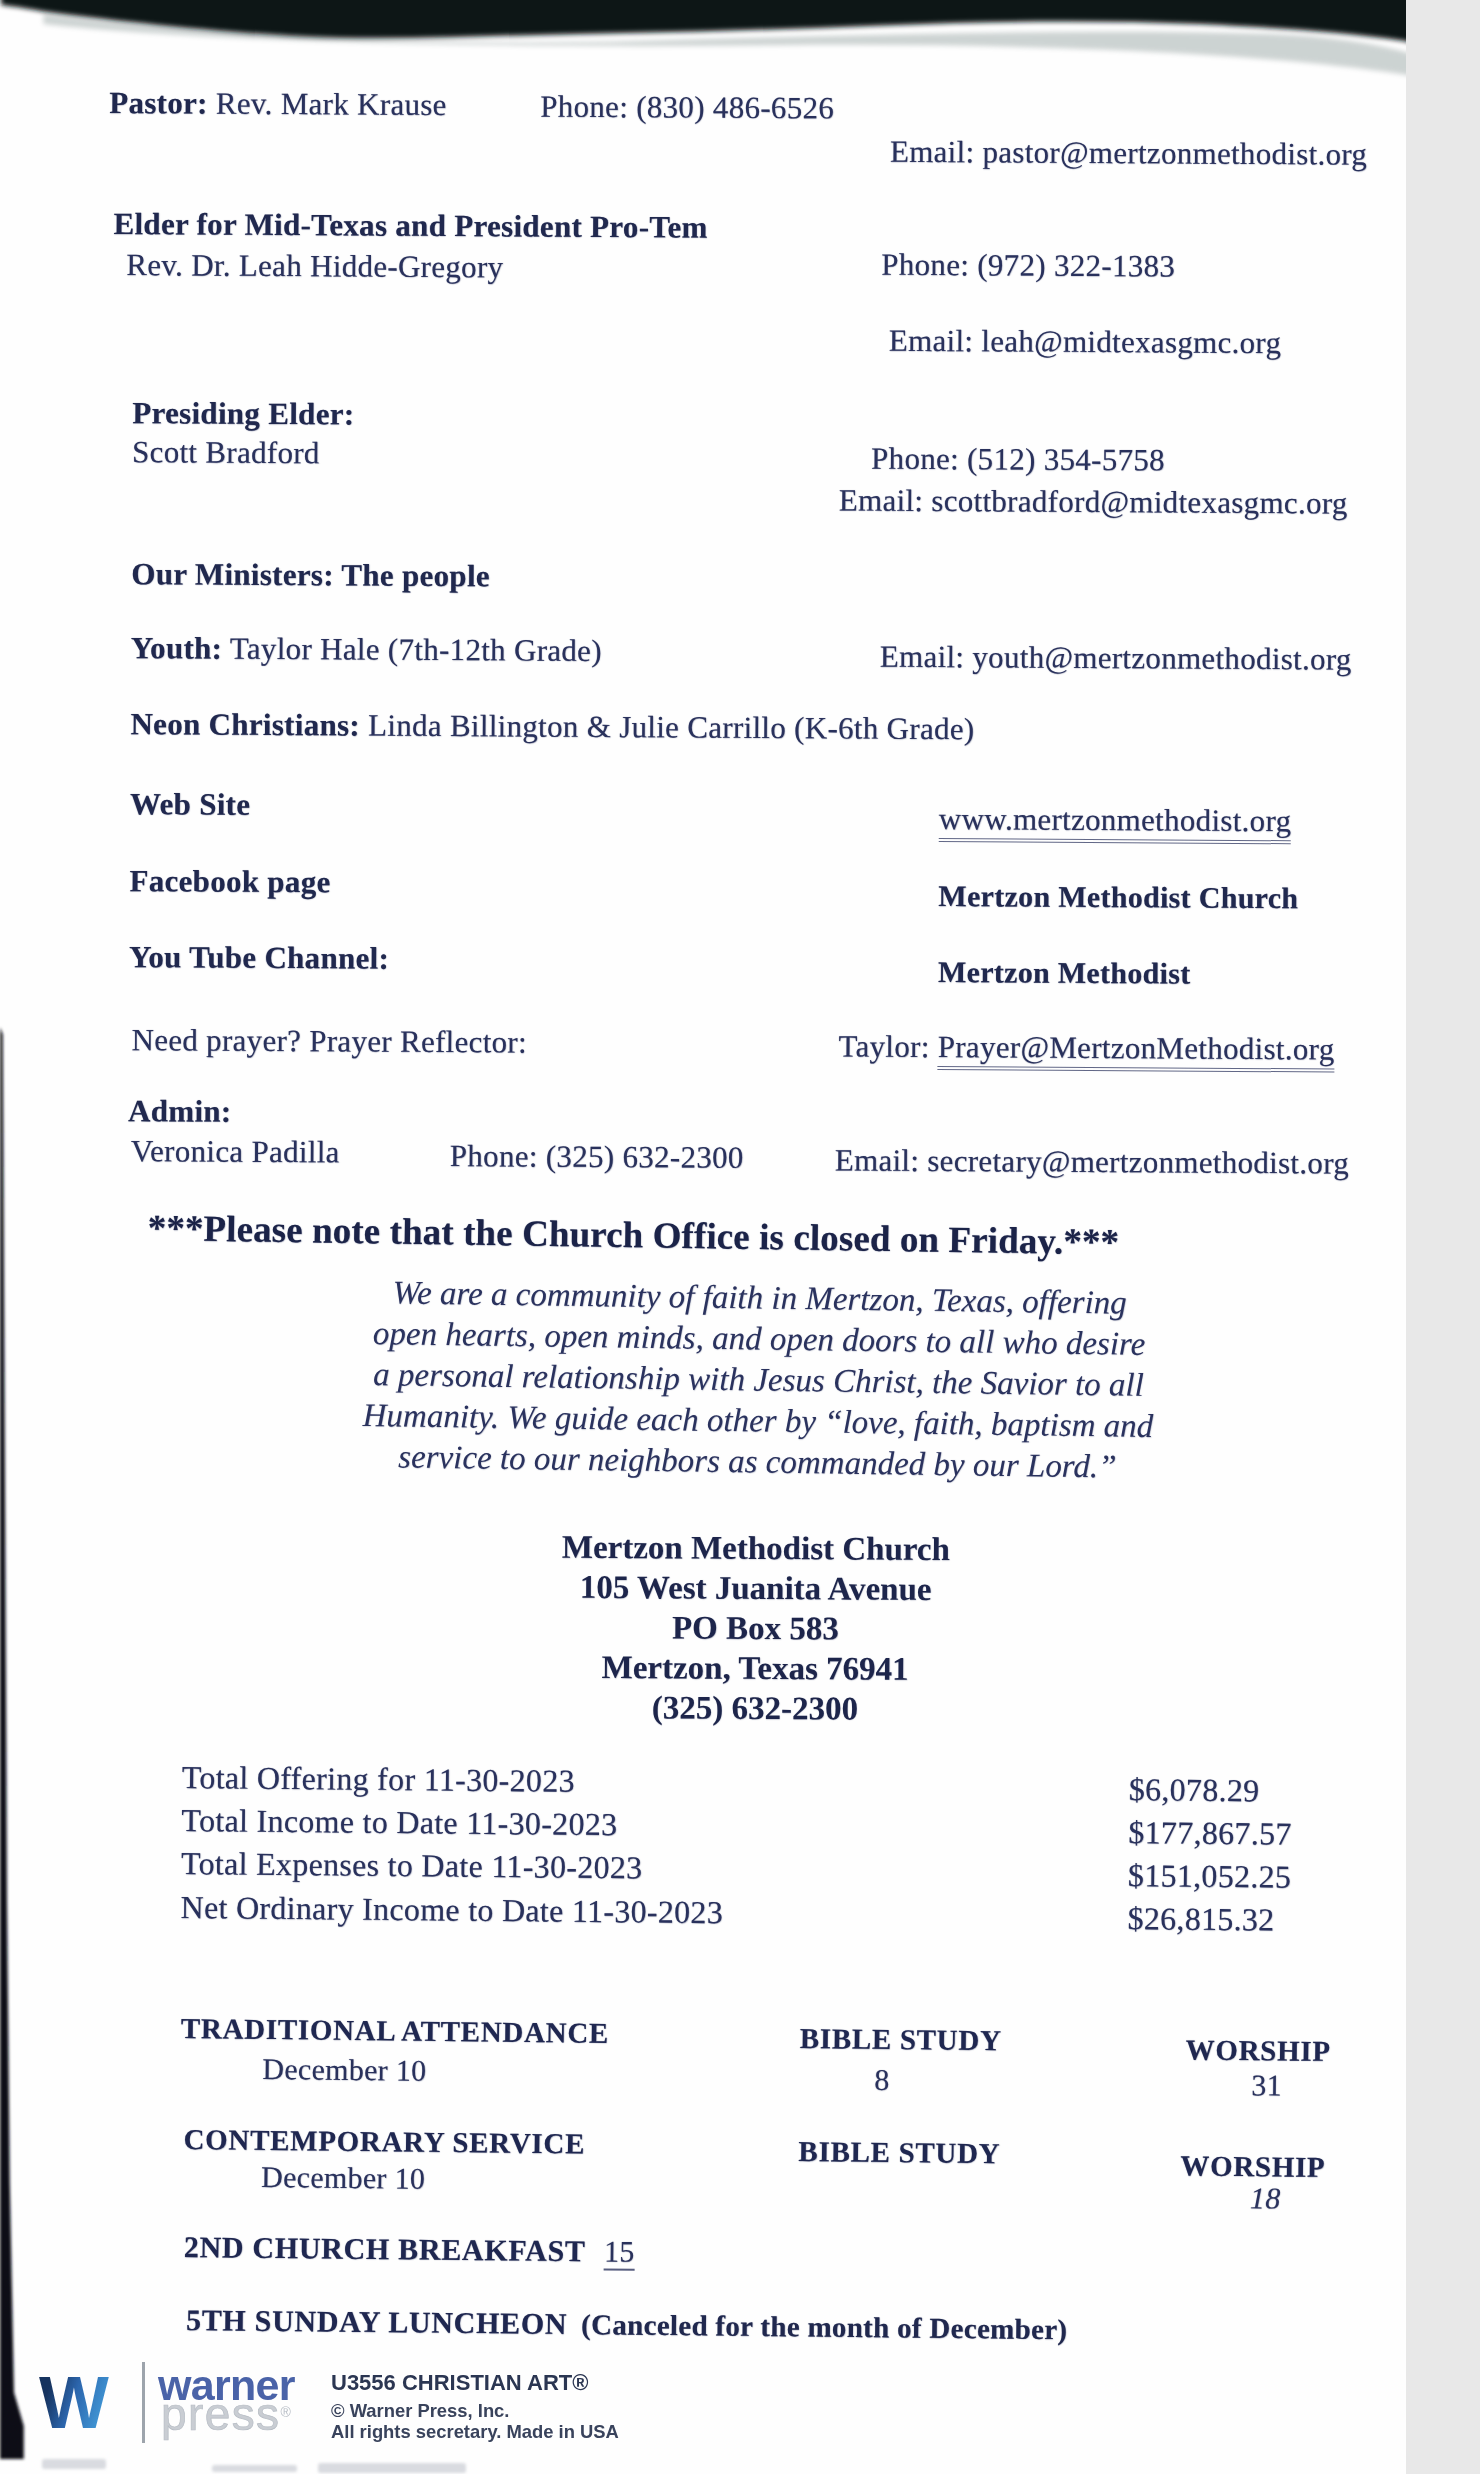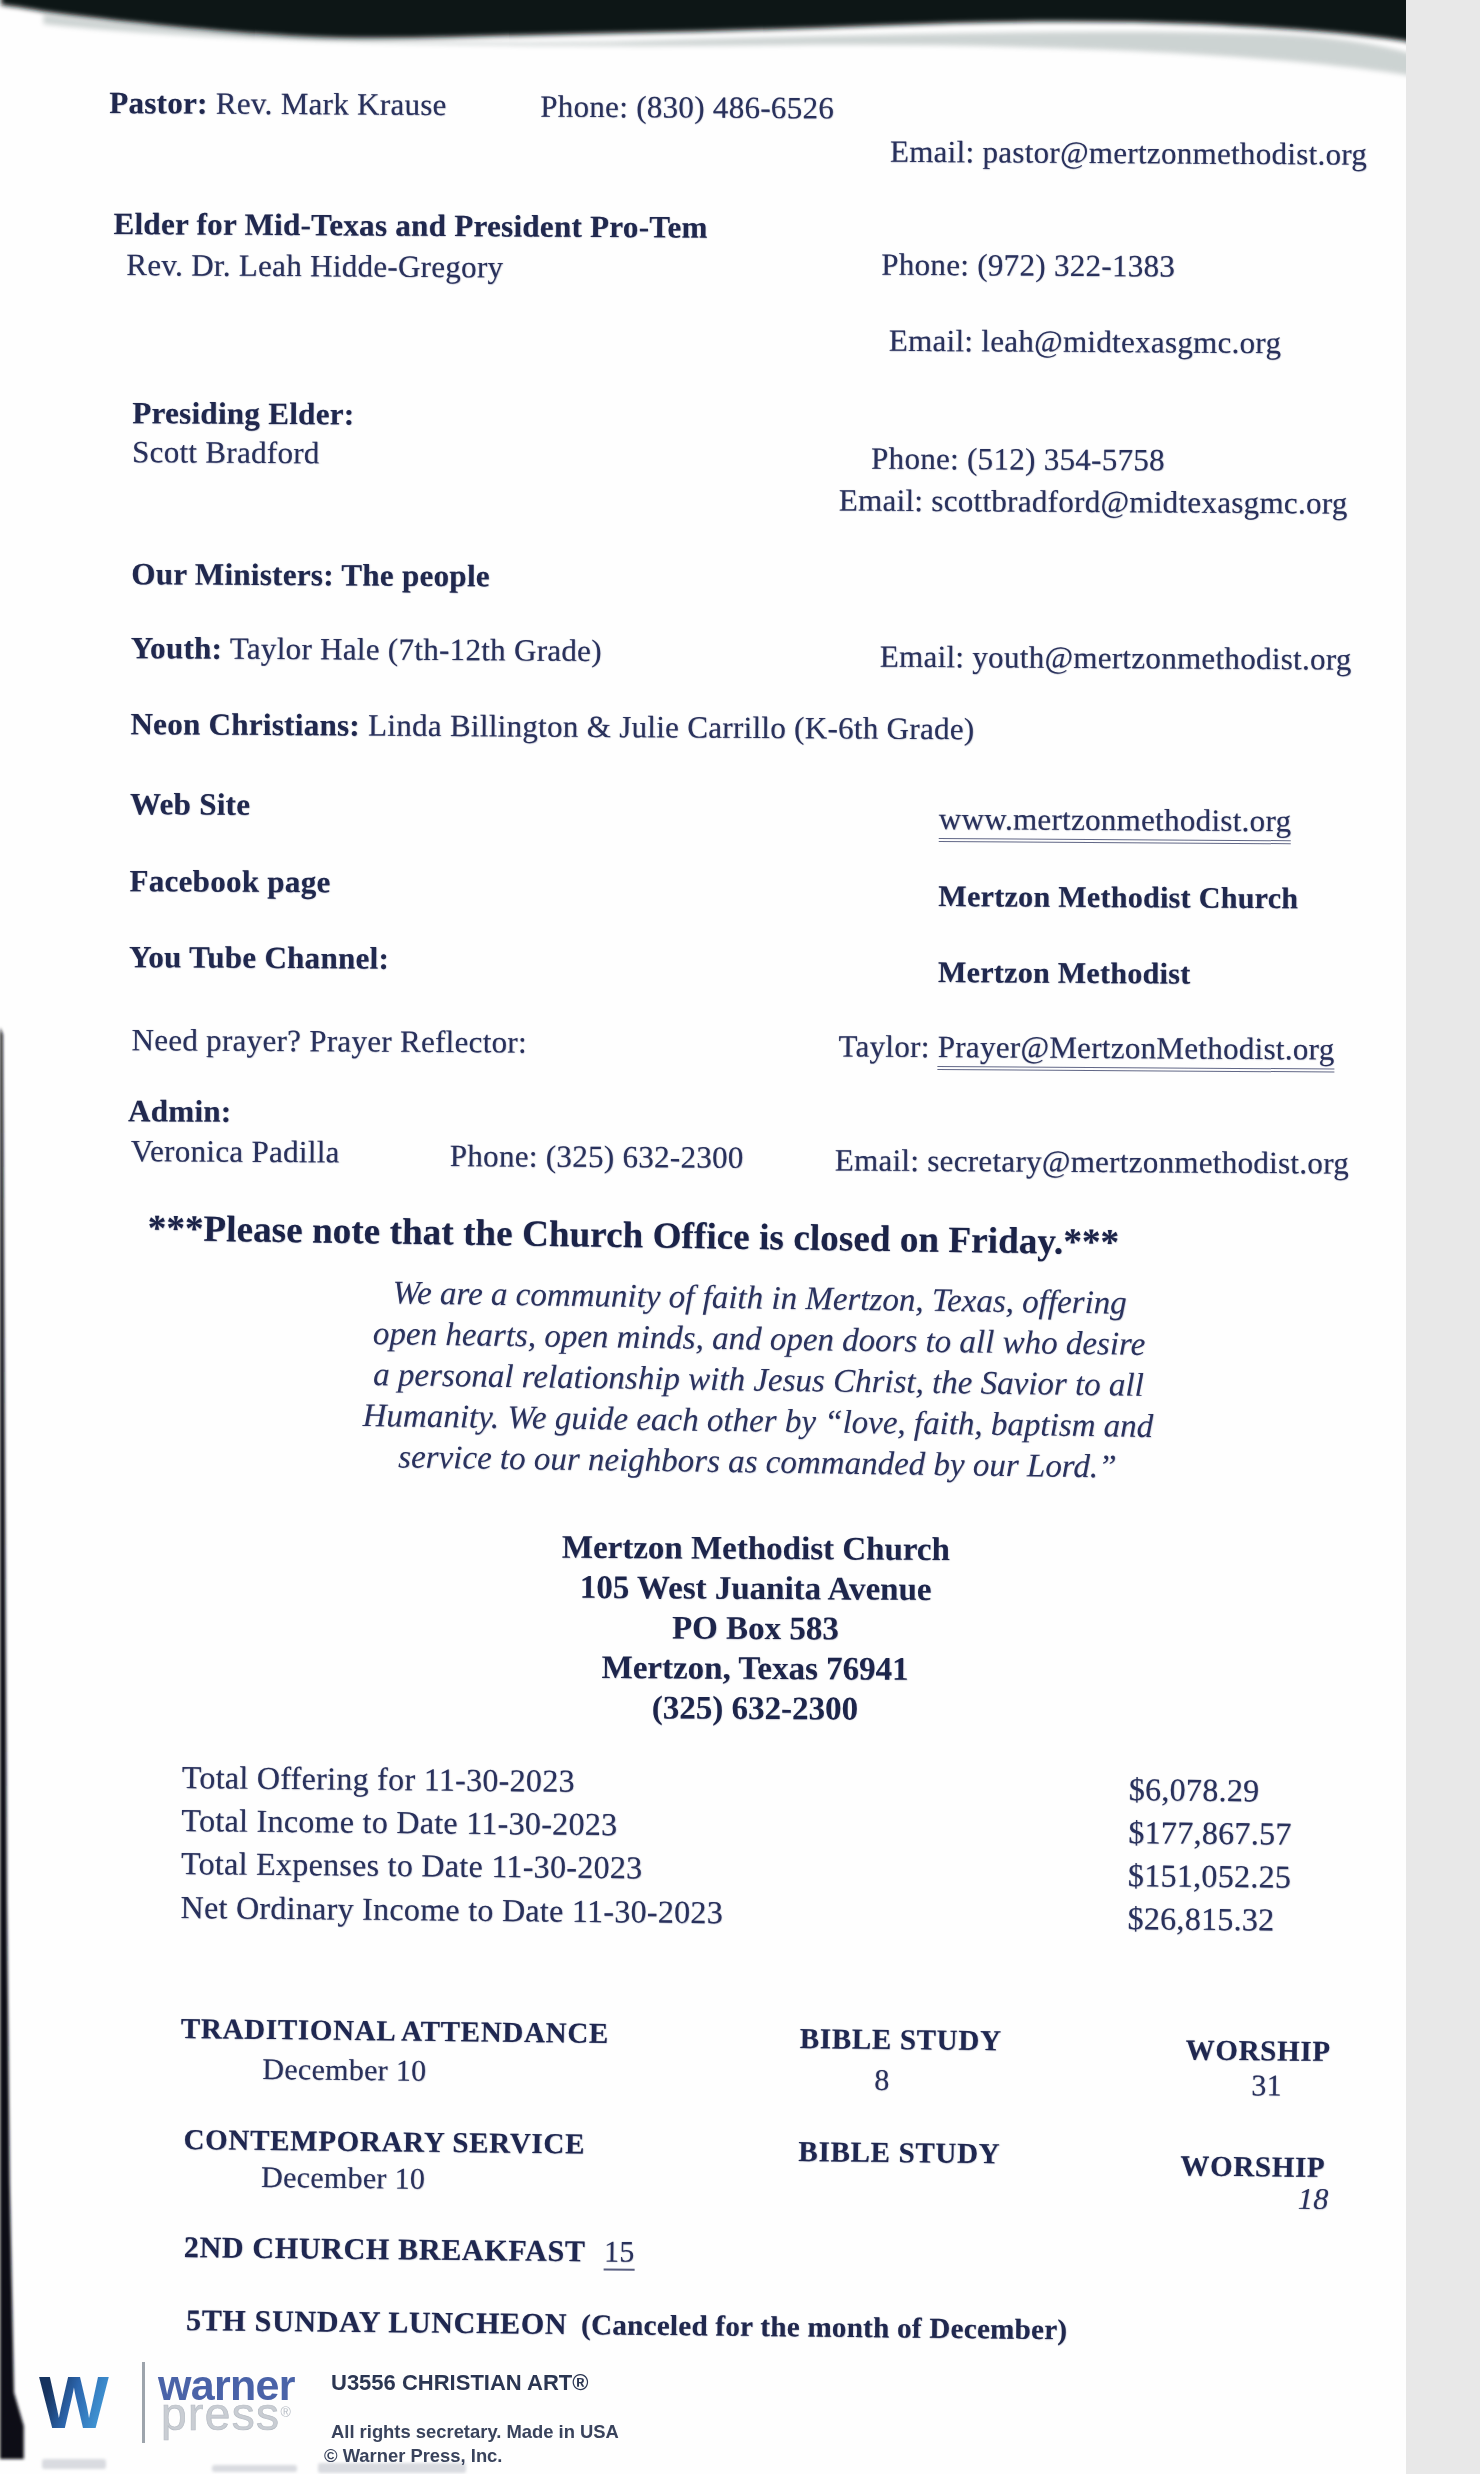--- a/index.html
+++ b/index.html
@@ -155,32 +155,32 @@
     <div class="line att-v" style="left:263px;top:2051px;">December 10</div>
     <div class="line att-h" style="left:800px;top:2015px;">BIBLE STUDY</div>
     <div class="line att-v" style="left:875px;top:2055px;">8</div>
     <div class="line att-h" style="left:1186px;top:2022px;">WORSHIP</div>
     <div class="line att-v" style="left:1252px;top:2056px;">31</div>
 
     <div class="line att-h" style="left:185px;top:2123px;">CONTEMPORARY SERVICE</div>
     <div class="line att-v" style="left:263px;top:2159px;">December 10</div>
     <div class="line att-h" style="left:800px;top:2128px;">BIBLE STUDY</div>
     <div class="line att-h" style="left:1182px;top:2138px;">WORSHIP</div>
-    <div class="line att-v it" style="left:1300px;top:2169px;">18</div>
+    <div class="line att-v it" style="left:1252px;top:2169px;">18</div>
   </div>
 
   <div class="sec" id="sec-events">
     <div class="line" style="left:184px;top:2229px;"><span class="att-h" style="font-size:30px;">2ND CHURCH BREAKFAST</span><span class="u1" style="margin-left:18.4px;font-size:30px;">15</span></div>
     <div class="line" style="left:187px;top:2302px;"><span class="att-h" style="font-size:30px;">5TH SUNDAY LUNCHEON</span><span class="b" style="margin-left:14px;font-size:29px;">(Canceled for the month of December)</span></div>
   </div>
 
   <div class="sec">
     <div class="line sans wglyph" style="left:39px;top:2367px;">W</div>
     <div class="wdiv"></div>
     <div class="line sans warner" style="left:158px;top:2367px;">warner</div>
     <div class="line sans" style="left:161px;top:2398px;"><span class="press">press</span><span class="pmark">®</span></div>
     <div class="line sans fprod" style="left:331px;top:2370px;">U3556 CHRISTIAN ART®</div>
-    <div class="line sans fsmall" style="left:324px;top:2400px;margin-top:45px;">© Warner Press, Inc.</div>
+    <div class="line sans fsmall" style="left:331px;top:2400px;">© Warner Press, Inc.</div>
     <div class="line sans fsmall" style="left:331px;top:2421px;">All rights secretary. Made in USA</div>
   </div>
 
 </div>
 
 
 </body></html>

